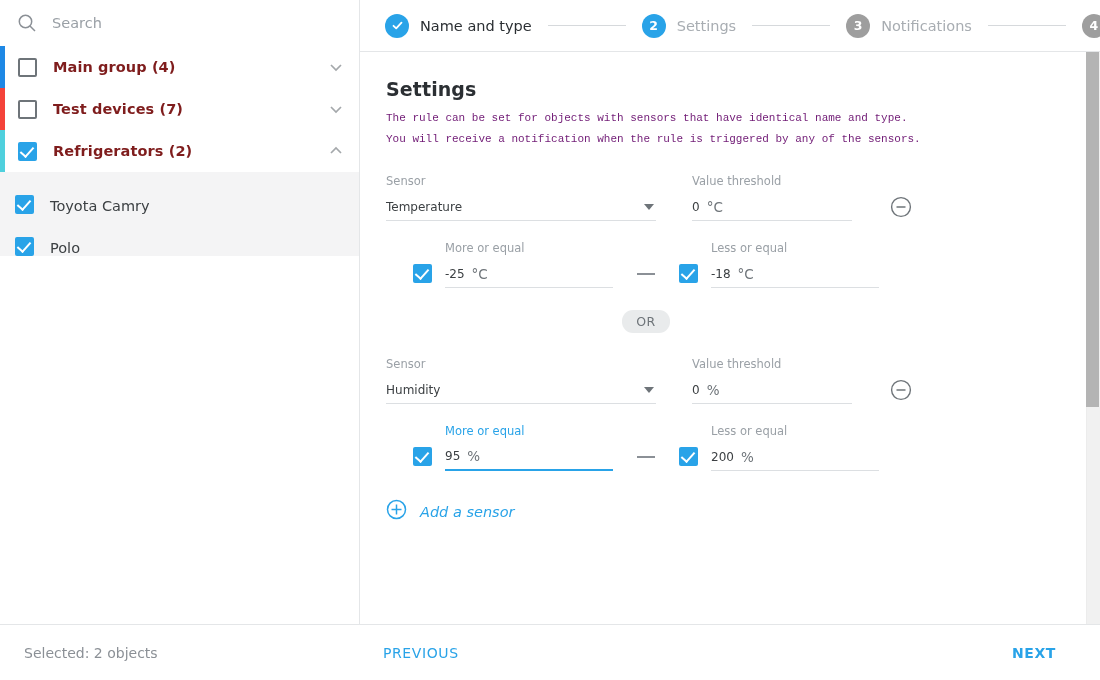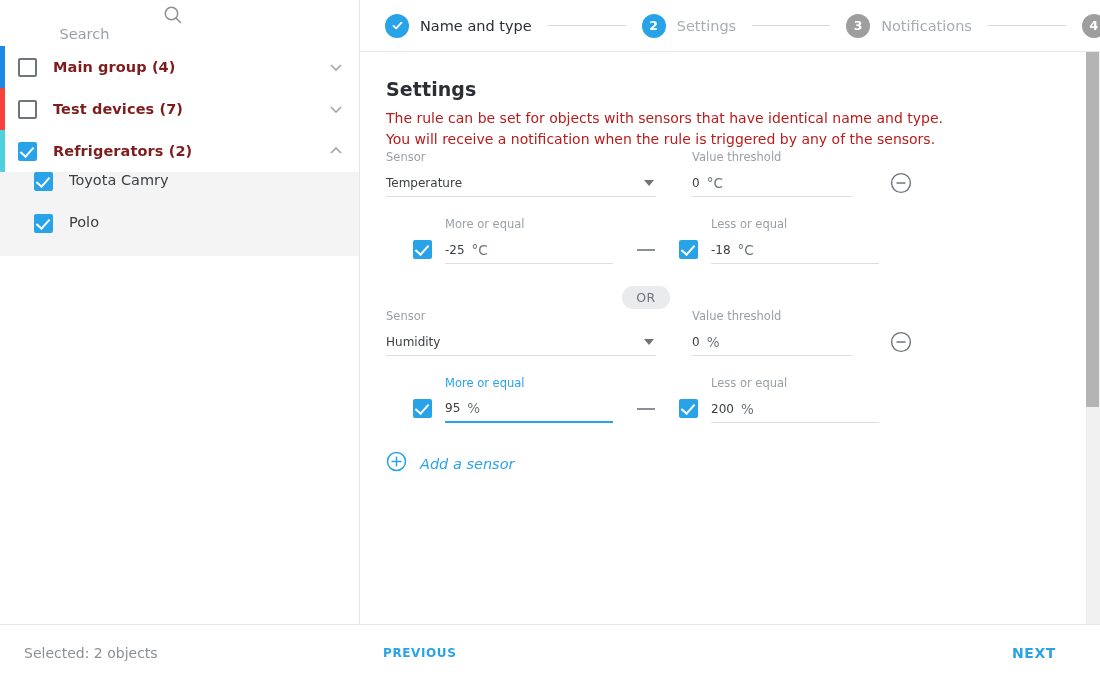--- a/index.html
+++ b/index.html
@@ -46,21 +46,20 @@
     width: 360px; min-width: 360px;
     border-right: 1px solid #e4e6e8;
     display: flex; flex-direction: column;
     background: #fff;
   }
   .search-row {
     height: 38px; min-height: 38px;
     display: flex; align-items: center;
     padding: 0 16px;
     margin-top: 4px;
-    flex-direction: column;
   }
   .search-icon { width: 22px; height: 22px; margin-right: 14px; flex: none; }
   .search-input {
     border: none; outline: none; background: transparent;
     font-family: inherit; font-size: 14.5px; color: #3c4043;
     width: 240px; padding: 0;
   }
   .search-input::placeholder { color: #9aa0a6; }
 
   .tree { flex: 1; overflow: hidden; padding-top: 4px; }
@@ -80,22 +79,22 @@
     font-size: 14.5px; color: #7f1d1d; font-weight: 600;
     margin-left: 16px;
     letter-spacing: .1px;
   }
   .chev { width: 18px; height: 18px; flex: none; opacity: .62; }
 
   .children { background: #f4f4f5; }
   .tree-child {
     position: relative;
     height: 42px;
-    display: flex; align-items: flex-start;
-    padding-left: 34px;
+    display: flex; align-items: flex-end;
+    padding-left: 15px;
     cursor: pointer;
   }
   .child-label {
     font-size: 14.5px; color: #3c4043; font-weight: 400;
     margin-left: 16px;
   }
 
   
   .cb { width: 19px; height: 19px; flex: none; position: relative; }
   .cb.off { border: 2px solid #6e7479; border-radius: 2px; background: #fff; }
@@ -139,25 +138,26 @@
     position: relative;
     overflow: hidden;
   }
   .pane { padding-left: 26px; }
 
   .sec-title {
     font-size: 19px; color: #2b2f33; font-weight: 600;
     margin: 0 0 8px 0; letter-spacing: .1px;
   }
   .sec-desc {
-    font-size: 14px; color: #b91c1c; line-height: 21px;
+    font-size: 11px; color: #701a75; line-height: 21px;
     margin: 0;
-  }
-
-  .sensor-block { }
+    font-family: Liberation Mono, monospace;
+  }
+
+  .sensor-block { margin-top: 24px; }
 
   .row { display: flex; align-items: flex-end; }
 
   .field { position: relative; }
   .field-label {
     font-size: 11.5px; color: #9aa0a6;
     margin-bottom: 5px; display: block;
     white-space: nowrap;
   }
   .field-label.focused { color: #29a3e8; }
@@ -232,22 +232,22 @@
     border-top: 1px solid #e4e6e8;
     display: flex; align-items: center;
     position: relative;
   }
   .sel-count {
     font-size: 14px; color: #8b9096;
     position: absolute; left: 24px;
   }
   .btn-prev {
     position: absolute; left: 383px;
-    font-size: 12px; color: #29a3e8; letter-spacing: .6px;
-    cursor: pointer; font-weight: 700;
+    font-size: 14px; color: #29a3e8; letter-spacing: .6px;
+    cursor: pointer; font-weight: 400;
   }
   .btn-next {
     position: absolute; right: 44px;
     font-size: 14px; color: #29a3e8; letter-spacing: .6px;
     cursor: pointer; font-weight: 600;
   }
 </style>
 </head>
 <body>
 

